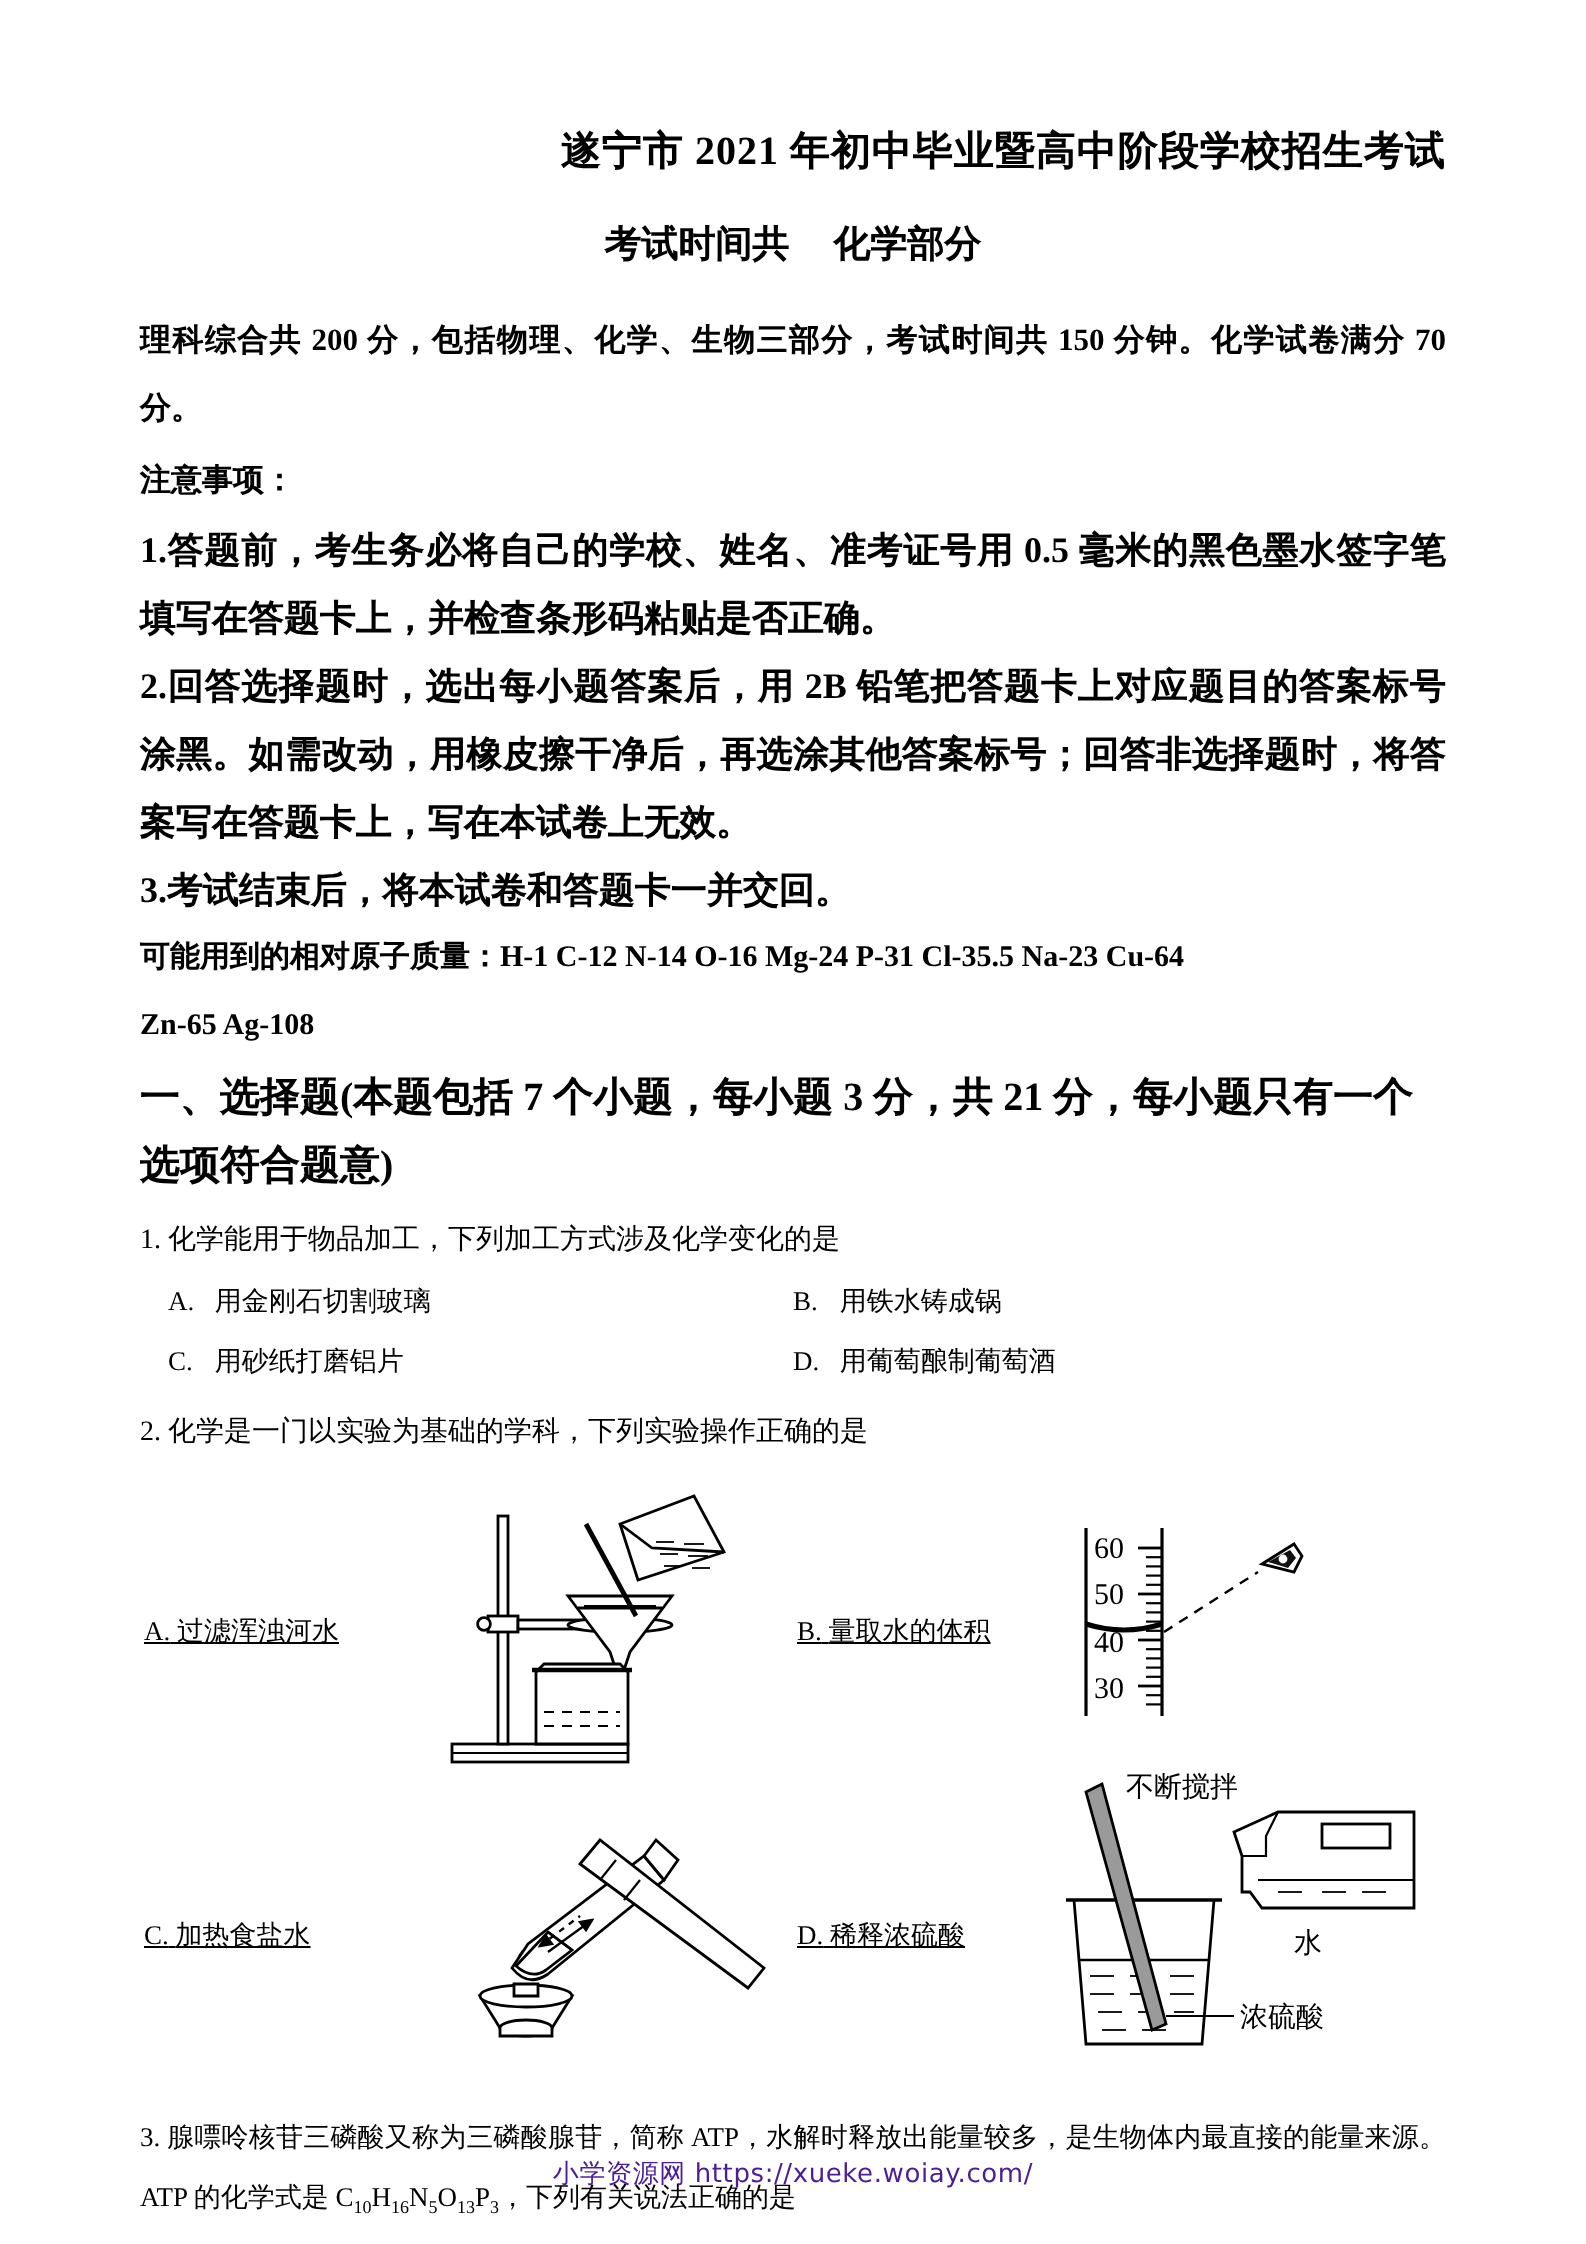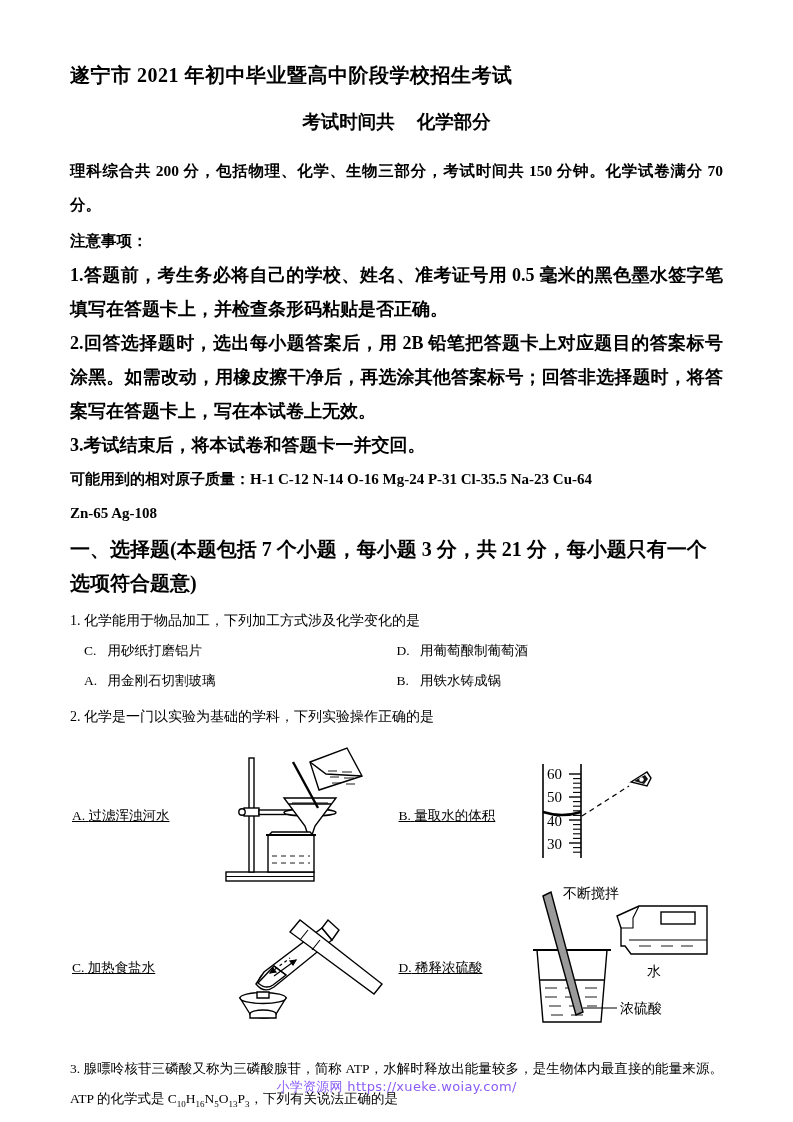--- a/index.html
+++ b/index.html
@@ -15,21 +15,21 @@
     position: relative;
     width: 793px;
     height: 1122px;
     margin: 0 auto;
     background: #ffffff;
     overflow: hidden;
     box-sizing: border-box;
     padding: 0 70px;
   }
   .title-1 {
-    text-align: left;
+    text-align: right;
     font-size: 20px;
     font-weight: bold;
     letter-spacing: 0.5px;
     margin-top: 62px;
   }
   .title-2 {
     text-align: center;
     font-size: 18.5px;
     font-weight: bold;
     margin-top: 20px;
@@ -129,21 +129,21 @@
   }
 
   .watermark {
     position: absolute;
     left: 0;
     right: 0;
     bottom: 26px;
     text-align: center;
     font-family: "DejaVu Sans", "Liberation Sans", sans-serif;
     font-size: 13px;
-    color: #8b5cf6;
+    color: #4c1d95;
     letter-spacing: 0.3px;
   }
 </style>
 </head>
 <body>
 
 <div class="page">
 
   <div class="title-1">遂宁市 2021 年初中毕业暨高中阶段学校招生考试</div>
 
@@ -162,36 +162,36 @@
   <div class="atomic">Zn-65     Ag-108</div>
 
   <div class="section-head">一、选择题(本题包括 7 个小题，每小题 3 分，共 21 分，每小题只有一个选项符合题意)</div>
 
   <div class="q-stem">
     <span>1.</span>
     <span>化学能用于物品加工，下列加工方式涉及化学变化的是</span>
   </div>
   <div class="opts-row">
     <div class="opt opt-indent">
+      <span class="lab">A.</span>
+      <span>用金刚石切割玻璃</span>
+    </div>
+    <div class="opt">
+      <span class="lab">B.</span>
+      <span>用铁水铸成锅</span>
+    </div>
+  </div>
+  <div class="opts-row">
+    <div class="opt opt-indent">
       <span class="lab">C.</span>
       <span>用砂纸打磨铝片</span>
     </div>
     <div class="opt">
       <span class="lab">D.</span>
       <span>用葡萄酿制葡萄酒</span>
-    </div>
-  </div>
-  <div class="opts-row">
-    <div class="opt opt-indent">
-      <span class="lab">A.</span>
-      <span>用金刚石切割玻璃</span>
-    </div>
-    <div class="opt">
-      <span class="lab">B.</span>
-      <span>用铁水铸成锅</span>
     </div>
   </div>
 
   <div class="q-stem">
     <span>2.</span>
     <span>化学是一门以实验为基础的学科，下列实验操作正确的是</span>
   </div>
 
   <div class="fig-grid">
 

